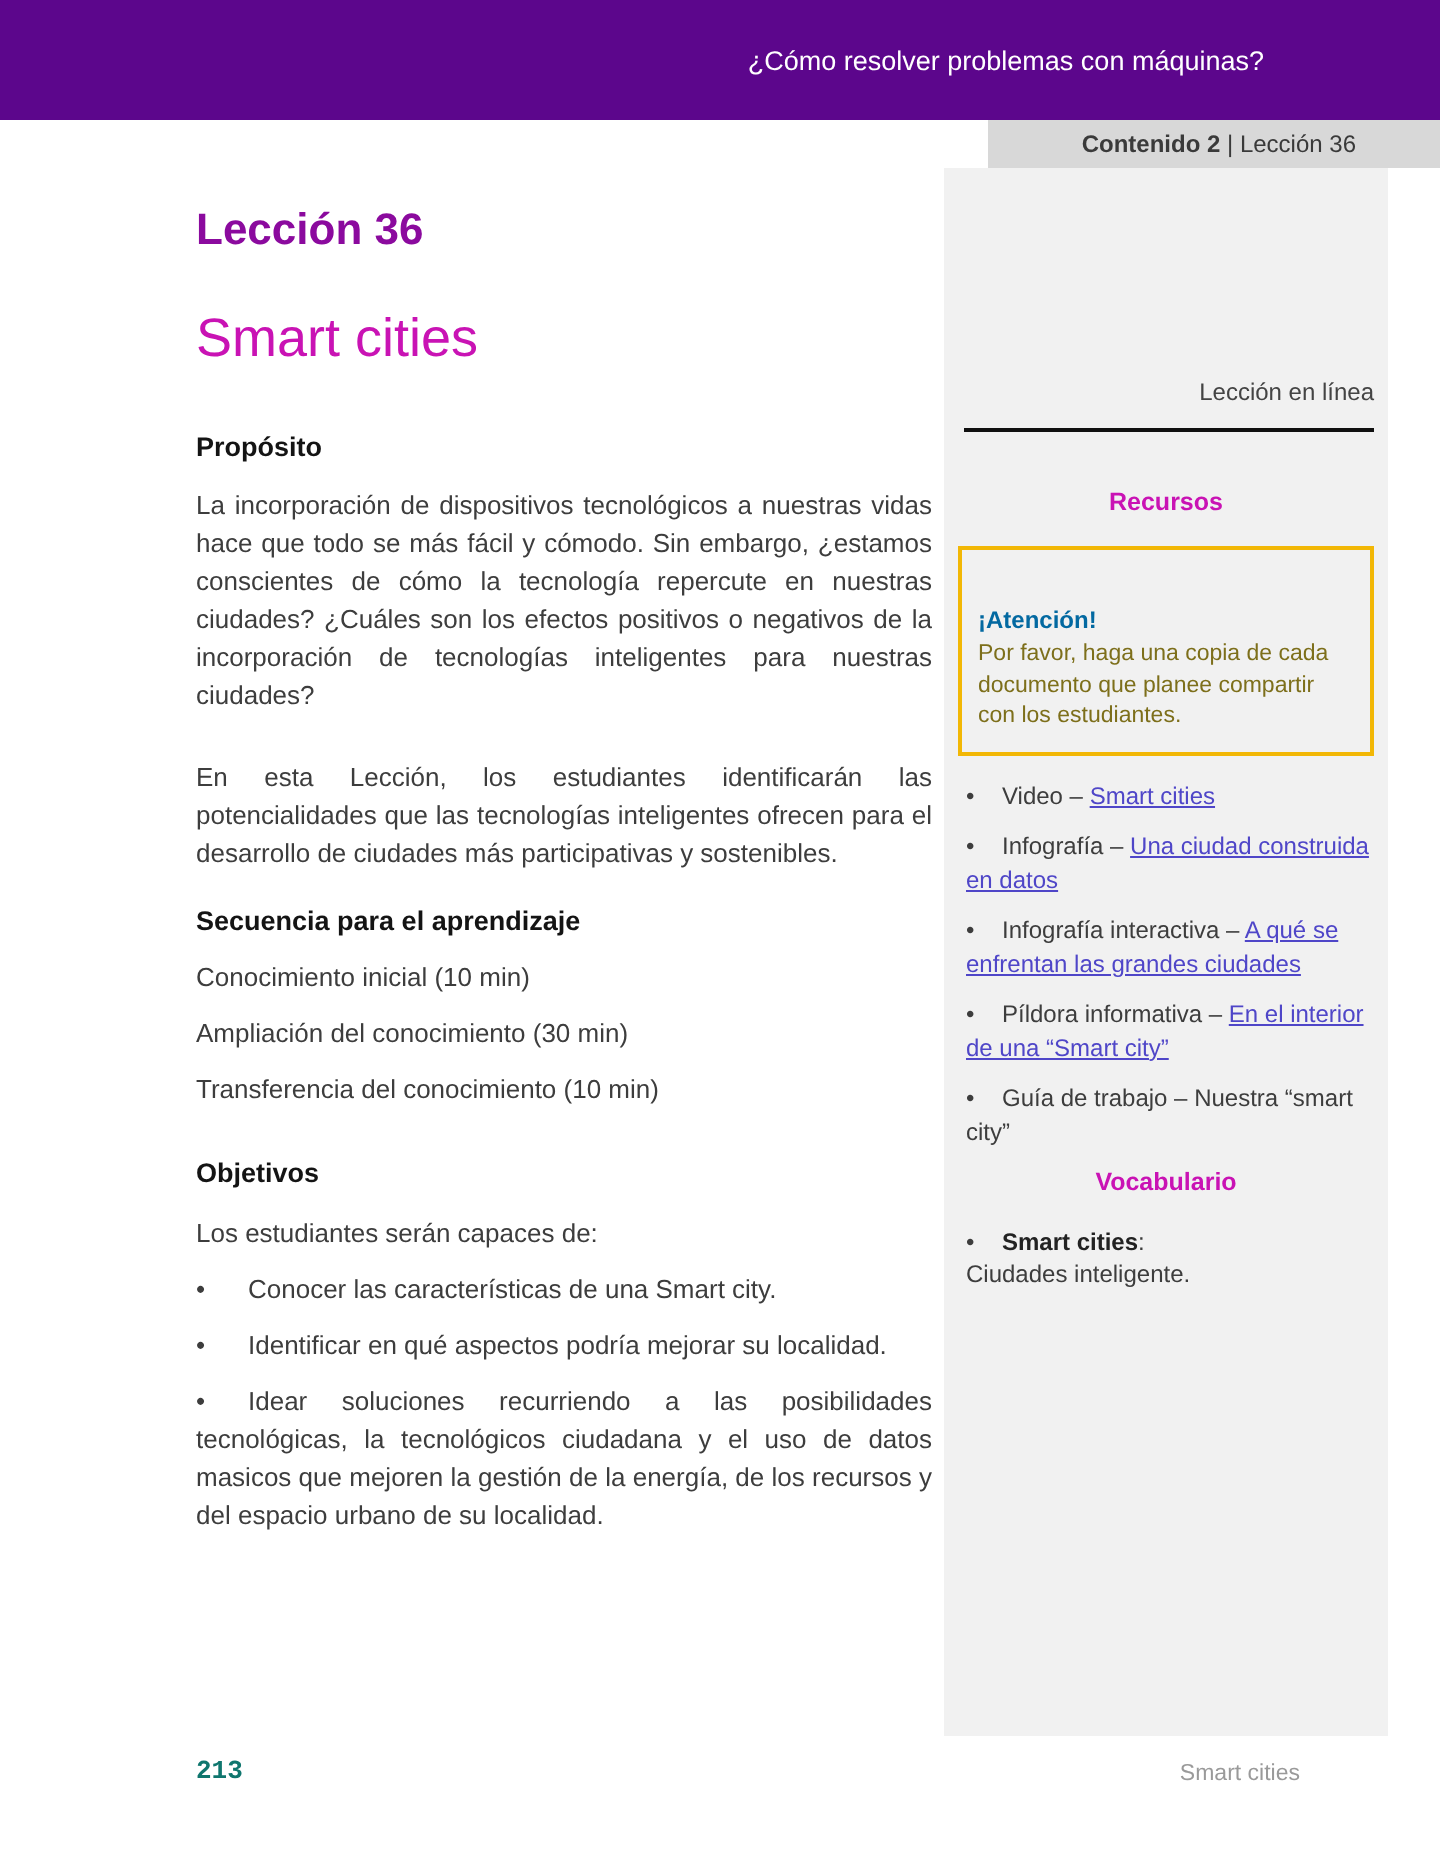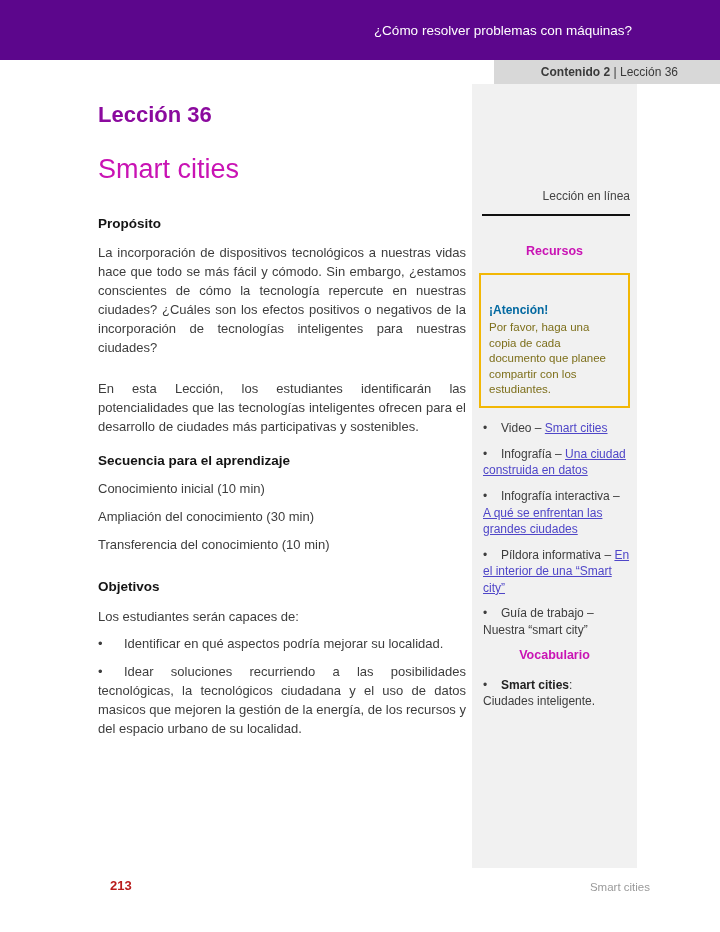--- a/index.html
+++ b/index.html
@@ -12,21 +12,21 @@
             display:flex; align-items:center; justify-content:flex-end; padding-right:88px; }
   .topbar-title { color:#ffffff; font-size:13.5px; }
 
   
   .tabstrip { position:absolute; top:60px; left:494px; width:248px; height:24px; background:#d8d8d8;
               display:flex; align-items:center; justify-content:flex-end; padding-right:64px;
               font-size:12px; color:#3a3a3a; white-space:pre; }
   .tab-bold { font-weight:bold; }
 
   
-  .sidebar { position:absolute; top:84px; left:472px; width:165px; height:784px; background:#f1f1f1;
+  .sidebar { position:absolute; top:84px; left:472px; width:222px; height:784px; background:#f1f1f1;
              padding:0 7px; font-size:12px; color:#3d3d3d; line-height:1.38; }
   .online-label { margin-top:104px; text-align:right; color:#444444; }
   .online-rule { margin-top:9px; margin-left:3px; border-bottom:2px solid #101010; }
   .side-heading { margin-top:27px; font-size:12.5px; font-weight:bold; color:#c913b4;text-align:center; }
   .side-heading.vocab { margin-top:8px; }
   .attention { margin-top:13px; border:2px solid #f2b705; padding:7px 8px 9px 8px; }
   .attention-title { font-weight:bold; color:#0369a1; font-size:12px;margin-top:20px; }
   .attention-body { margin-top:2px; font-size:11.5px; color:#7d6f1b; line-height:1.34; }
   .res-list { list-style:none; margin-top:12px; }
   .res-item { margin-bottom:9px; padding-left:4px; }
@@ -47,21 +47,21 @@
   .sec-heading.obj { margin-top:22px; }
   .para { margin-top:11px; text-align:justify; }
   .para.second { margin-top:22px; }
   .seq-line { margin-top:9px; }
   .intro-line { margin-top:11px; }
   .m-bullet { margin-top:10px; text-align:justify; }
   .m-bullet.b2, .m-bullet.b3 { margin-top:9px; }
   .blt-m { display:inline-block; width:26px; }
 
   
-  .pagenum { position:absolute; left:110px; top:878px; font-weight:bold; font-size:13px; color:#b91c1c; }
+  .pagenum { position:absolute; left:98px; top:878px; font-weight:bold; font-size:13px; color:#0f766e;font-family:Liberation Mono, monospace; }
   .footer-right { position:absolute; top:881px; left:472px; width:178px; text-align:right;
                   font-size:11.5px; color:#9a9a9a; }
 </style>
 </head>
 <body>
 
 <div class="page">
 
   <header class="topbar">
     <span class="topbar-title">¿Cómo resolver problemas con máquinas?</span>
@@ -100,20 +100,21 @@
     <p class="para">La incorporación de dispositivos tecnológicos a nuestras vidas hace que todo se más fácil y cómodo. Sin embargo, ¿estamos conscientes de cómo la tecnología repercute en nuestras ciudades? ¿Cuáles son los efectos positivos o negativos de la incorporación de tecnologías inteligentes para nuestras ciudades?</p>
     <p class="para second">En esta Lección, los estudiantes identificarán las potencialidades que las tecnologías inteligentes ofrecen para el desarrollo de ciudades más participativas y sostenibles.</p>
 
     <h3 class="sec-heading seq">Secuencia para el aprendizaje</h3>
     <p class="seq-line">Conocimiento inicial (10 min)</p>
     <p class="seq-line">Ampliación del conocimiento (30 min)</p>
     <p class="seq-line">Transferencia del conocimiento (10 min)</p>
 
     <h3 class="sec-heading obj">Objetivos</h3>
     <p class="intro-line">Los estudiantes serán capaces de:</p>
+    <div class="m-bullet"><span class="blt-m">•</span><span>Conocer las características de una Smart city.</span></div>
     <div class="m-bullet b2"><span class="blt-m">•</span><span>Identificar en qué aspectos podría mejorar su localidad.</span></div>
     <div class="m-bullet b3"><span class="blt-m">•</span><span>Idear soluciones recurriendo a las posibilidades tecnológicas, la tecnológicos ciudadana y el uso de datos masicos que mejoren la gestión de la energía, de los recursos y del espacio urbano de su localidad.</span></div>
   </main>
 
   <span class="pagenum">213</span>
   <span class="footer-right">Smart cities</span>
 
 </div>
 
 </body></html>

